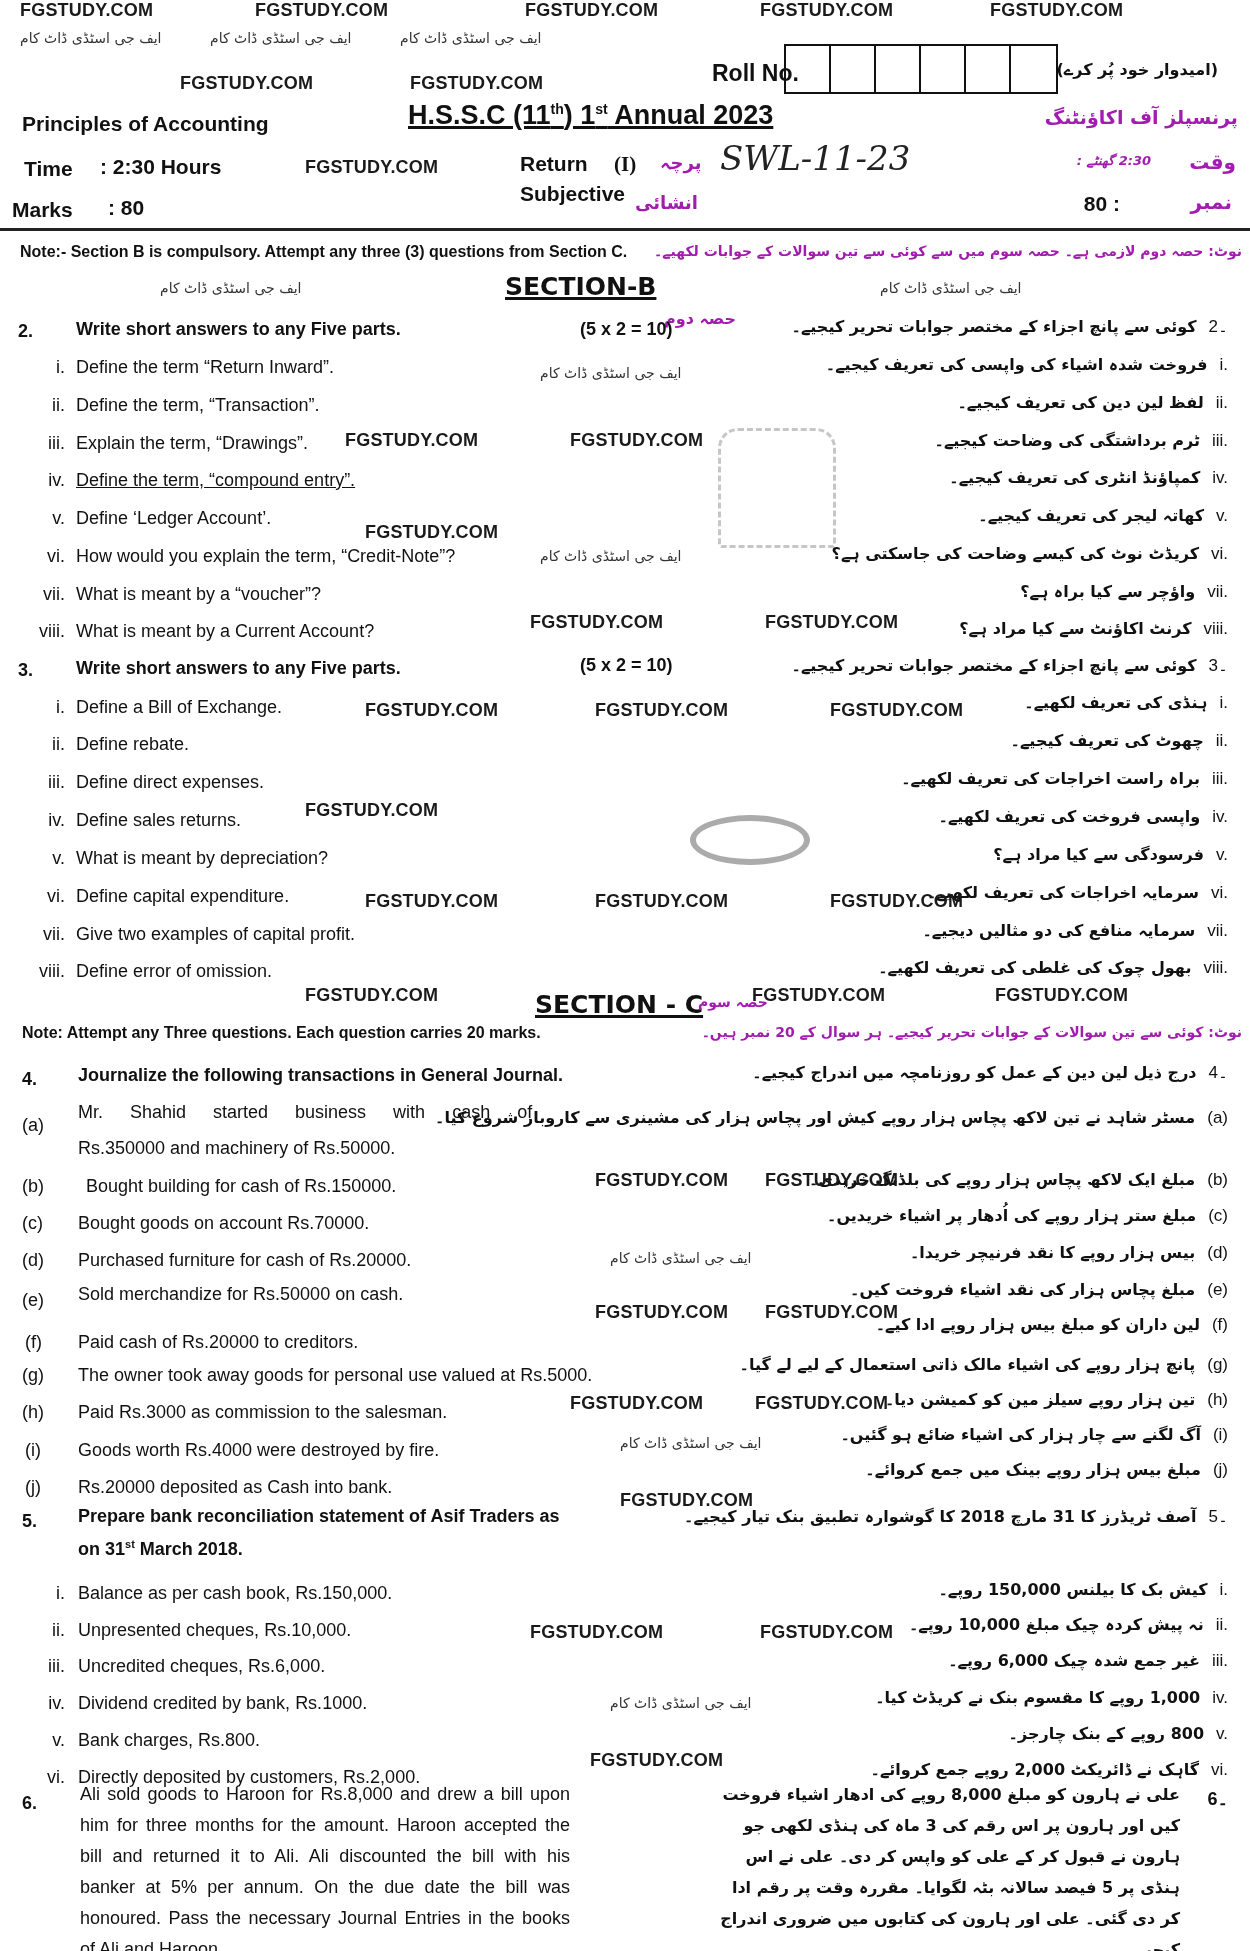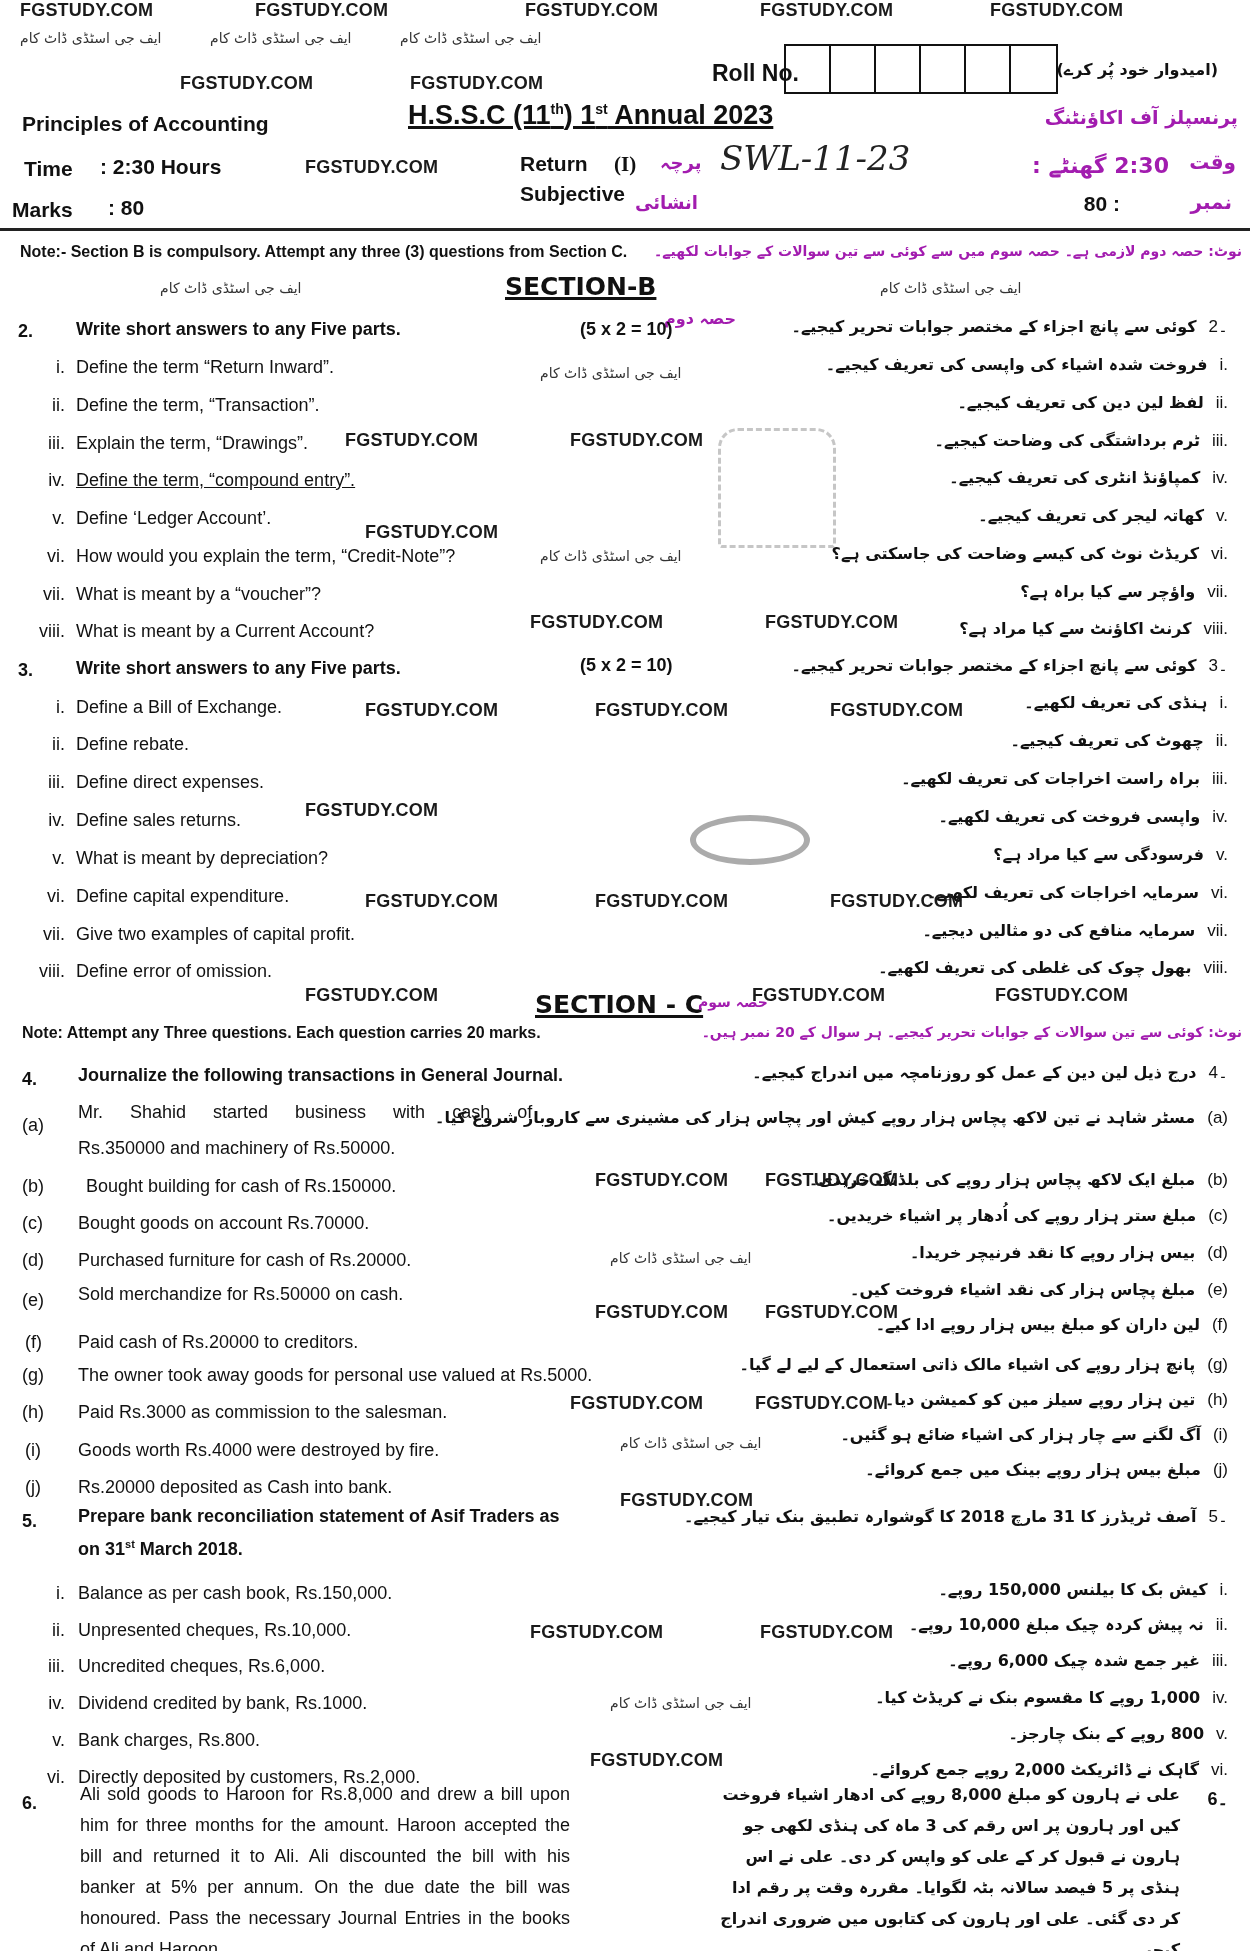--- a/index.html
+++ b/index.html
@@ -62,21 +62,21 @@
   <span>H.S.S.C (11</span><sup>th</sup><span>) 1</span><sup>st</sup><span> Annual 2023</span>
 </div>
 <div class="abs urdu-b" style="right:12px;top:106px;font-size:19px;">پرنسپلز آف اکاؤنٹنگ</div>
 
 <div class="abs hdr" style="left:24px;top:157px;">Time</div>
 <div class="abs hdr" style="left:100px;top:155px;">: 2:30 Hours</div>
 <div class="abs hdr" style="left:520px;top:152px;">Return</div>
 <div class="abs hdr" style="left:614px;top:152px;font-family:'Liberation Serif',serif;">(I)</div>
 <div class="abs urdu-b" style="left:660px;top:152px;font-size:18px;">پرچہ</div>
 <div class="sig" style="left:720px;top:138px;">SWL-11-23</div>
-<div class="abs urdu-b" style="right:81px;top:153px;font-size:22px;">2:30 گھنٹے :</div>
+<div class="abs urdu-b" style="right:99px;top:153px;font-size:13px;font-style:italic;">2:30 گھنٹے :</div>
 <div class="abs urdu-b" style="right:14px;top:150px;font-size:20px;">وقت</div>
 
 <div class="abs hdr" style="left:12px;top:198px;">Marks</div>
 <div class="abs hdr" style="left:108px;top:196px;">: 80</div>
 <div class="abs hdr" style="left:520px;top:182px;">Subjective</div>
 <div class="abs urdu-b" style="left:635px;top:192px;font-size:18px;">انشائی</div>
 <div class="abs hdr" style="right:130px;top:192px;">80 :</div>
 <div class="abs urdu-b" style="right:18px;top:190px;font-size:20px;">نمبر</div>
 
 <div class="rule" style="top:228px;"></div>

